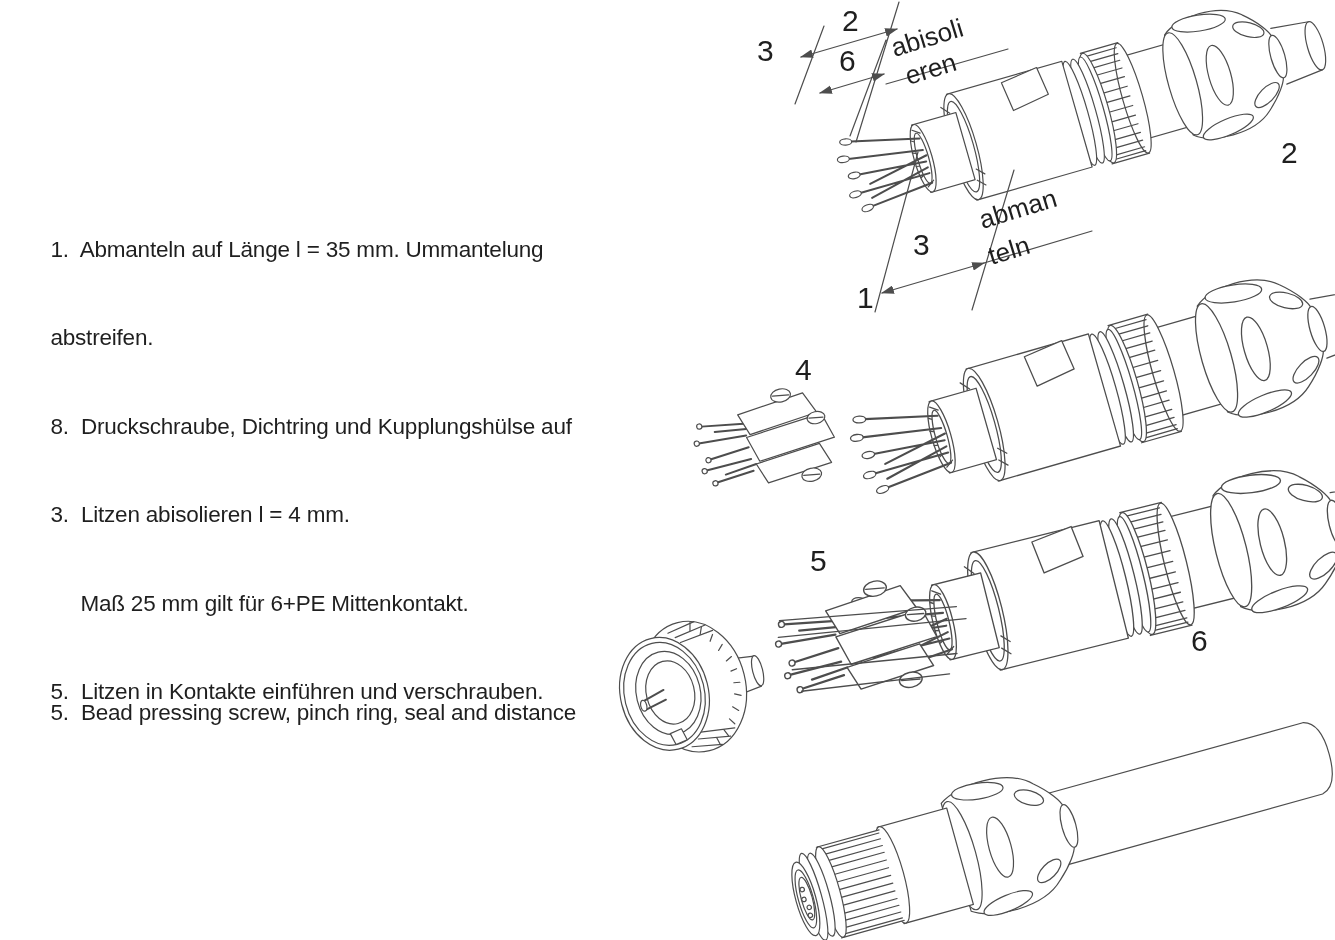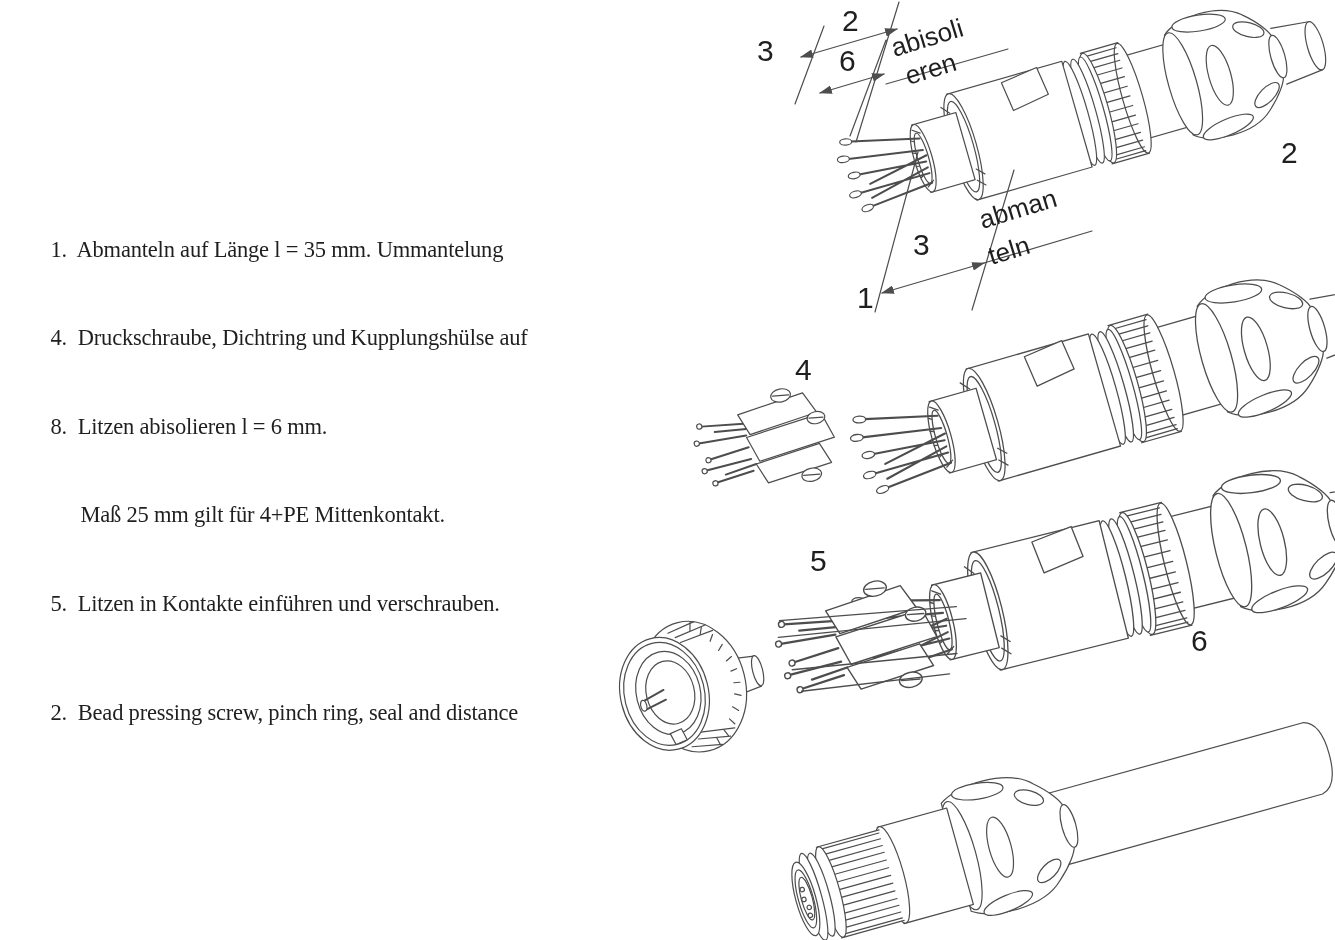--- a/index.html
+++ b/index.html
@@ -7,21 +7,21 @@
          font-family:"Liberation Sans",sans-serif;}
   svg.art{position:absolute;left:0;top:0;}
   .w{fill:#ffffff;stroke:#4d4d4d;stroke-width:1.2;stroke-linejoin:round;}
   .s{fill:none;stroke:#4d4d4d;stroke-width:1.2;stroke-linejoin:round;stroke-linecap:round;}
   .s2{fill:none;stroke:#4d4d4d;stroke-width:2;stroke-linecap:round;}
   .doc{position:absolute;left:2px;width:542px;color:#1f1f1f;
        font-size:22.5px;line-height:29.5px;letter-spacing:-0.2px;}
   .doc-de{top:205px;}
   .doc-en{top:668px;}
   .line{white-space:pre;}
-  .line span{white-space:pre;font-family:Liberation Serif, serif;}
+  .line span{white-space:pre;}
   .line.indent{padding-left:30px;}
   .lbl{position:absolute;color:#1f1f1f;font-size:30px;line-height:1;}
   .lbl.rot{font-size:26px;transform:rotate(-17deg);transform-origin:0 0;}
 </style>
 </head>
 <body>
 
 <div class="stage">
 
   <svg class="art" width="1335" height="940" viewBox="0 0 1335 940">
@@ -184,39 +184,42 @@
   <div class="lbl" style="left:795px;top:355px">4</div>
   <div class="lbl" style="left:810px;top:546px">5</div>
   <div class="lbl" style="left:1191px;top:626px">6</div>
 
   <div class="doc doc-de">
 
   <div class="line">
         <span>1.  Abmanteln auf Länge l = 35 mm. Ummantelung</span>
       </div>
       <div class="line">
-        <span>4.  Druckschraube, Dichtring und Kupplungshülse auf</span>
-      </div>
-      <div class="line">
-        <span>8.  Litzen abisolieren l = 6 mm.</span>
+        <span>abstreifen.</span>
+      </div>
+      <div class="line">
+        <span>8.  Druckschraube, Dichtring und Kupplungshülse auf</span>
+      </div>
+      <div class="line">
+        <span>3.  Litzen abisolieren l = 4 mm.</span>
       </div>
       <div class="line indent">
-        <span>Maß 25 mm gilt für 4+PE Mittenkontakt.</span>
+        <span>Maß 25 mm gilt für 6+PE Mittenkontakt.</span>
       </div>
       <div class="line">
         <span>5.  Litzen in Kontakte einführen und verschrauben.</span>
       </div>
       <div class="line">
         
       </div>
     </div>
 
   <div class="doc doc-en">
 
       <div class="line">
-        <span>2.  Bead pressing screw, pinch ring, seal and distance</span>
+        <span>5.  Bead pressing screw, pinch ring, seal and distance</span>
       </div>
       <div class="line">
         
       </div>
     </div>
 
 </div>
 
 </body></html>

